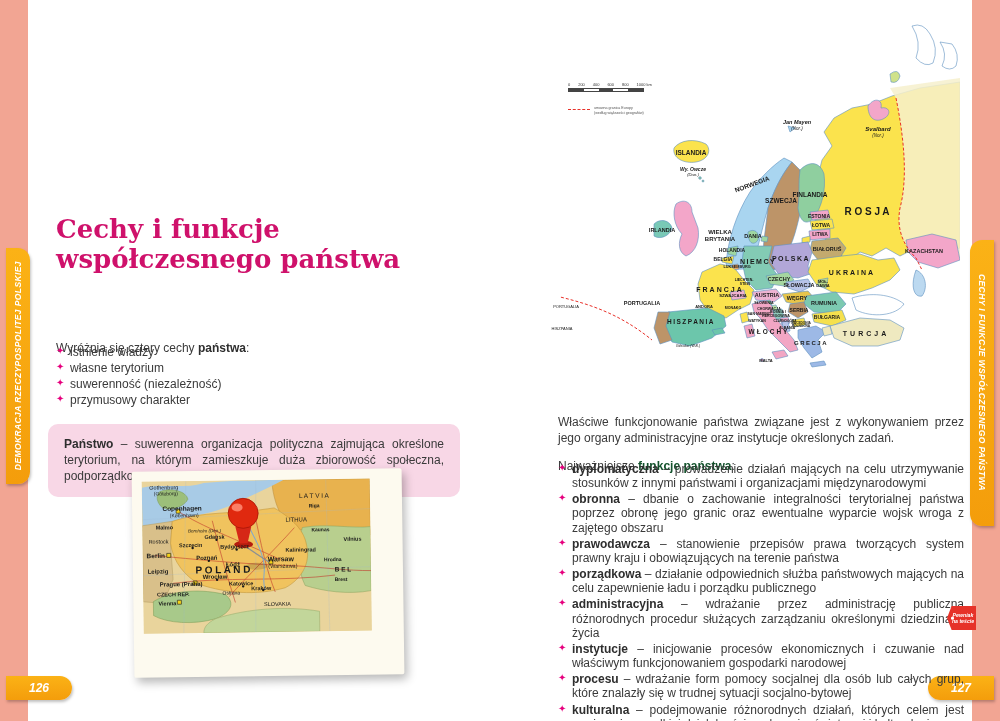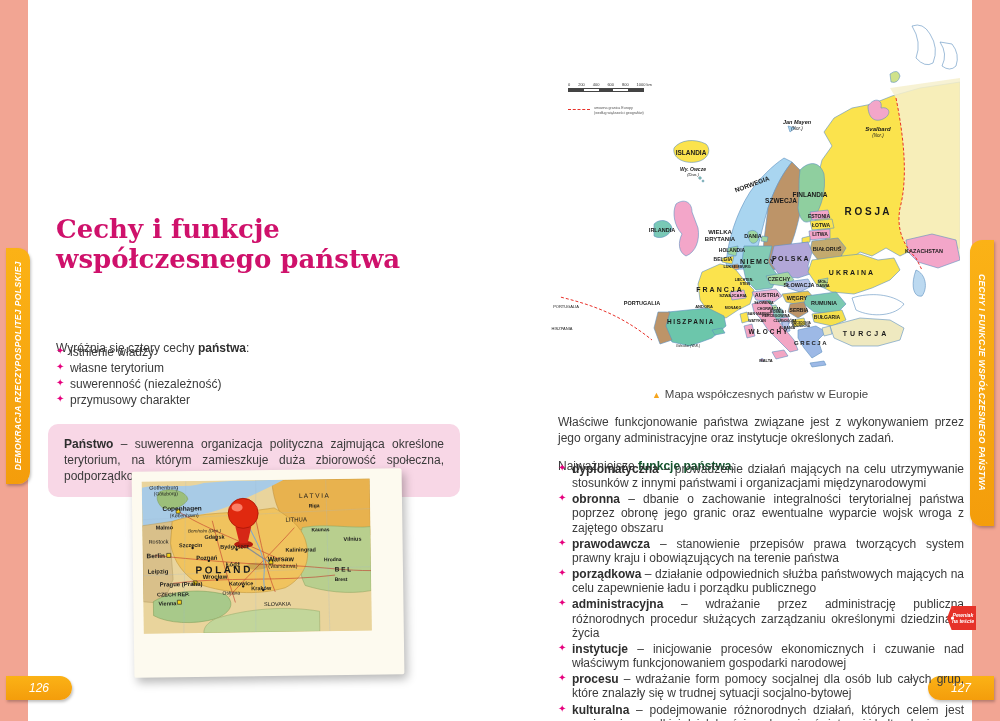--- a/index.html
+++ b/index.html
@@ -10,21 +10,21 @@
   .strip.left{left:0;}
   .strip.right{right:0;}
   .tab{position:absolute;width:24px;background:linear-gradient(180deg,#fbb216,#f49d0b);
        box-shadow:1px 2px 3px rgba(0,0,0,.25);display:flex;align-items:center;justify-content:center;}
   .tab.left{left:6px;top:248px;height:236px;border-radius:0 12px 12px 0;}
   .tab.right{right:6px;top:240px;height:286px;border-radius:12px 0 0 12px;}
   .tabtxt{writing-mode:vertical-rl;font-size:8.5px;font-weight:700;font-style:italic;color:#fff;
           letter-spacing:.4px;white-space:nowrap;}
   .tab.left .tabtxt{transform:rotate(180deg);}
   .pagepill{position:absolute;height:24px;background:linear-gradient(180deg,#fbb216,#f49d0b);
-            color:#fff;font-weight:400;font-style:italic;font-size:12px;display:flex;align-items:center;
+            color:#fff;font-weight:700;font-style:italic;font-size:12px;display:flex;align-items:center;
             box-shadow:1px 2px 3px rgba(0,0,0,.25);}
   .pagepill.left{left:6px;top:676px;width:66px;border-radius:0 12px 12px 0;justify-content:center;}
   .pagepill.right{right:6px;top:676px;width:66px;border-radius:12px 0 0 12px;justify-content:center;}
   
   .title{position:absolute;left:56px;top:198px;width:410px;font-family:"DejaVu Serif",serif;
          font-weight:700;font-size:26px;line-height:1.12;color:#cf116b;}
   .para{position:absolute;font-size:12px;line-height:1.32;text-align:justify;}
   .intro{left:56px;top:272px;width:408px;}
   .feat-head{left:56px;top:329px;width:408px;}
   ul.starlist{position:absolute;list-style:none;margin:0;padding:0;}
@@ -353,23 +353,20 @@
         <span class="lbl" style="left: 206px; top: 352px; font-size: 4px; font-weight: 700; transform: translate(-50%, -50%);">MALTA</span>
         <span class="lbl" style="left: 82px; top: 295px; font-size: 5.5px; font-weight: 700; transform: translate(-50%, -50%);">PORTUGALIA</span>
         <span class="lbl" style="left: 131px; top: 313px; font-size: 6.5px; font-weight: 700; letter-spacing: 1.5px; transform: translate(-50%, -50%);">HISZPANIA</span>
         <span class="lbl" style="left: 364px; top: 243px; font-size: 5.5px; font-weight: 700; transform: translate(-50%, -50%);">KAZACHSTAN</span>
         <span class="lbl" style="left: 128px; top: 338px; font-size: 3.5px; font-style: italic; transform: translate(-50%, -50%);">Gibraltar (W.B.)</span>
         <span class="lbl" style="left: 6px; top: 298px; font-size: 4px; transform: translate(-50%, -50%);">PORTUGALIA</span>
         <span class="lbl" style="left: 2px; top: 320px; font-size: 4px; transform: translate(-50%, -50%);">HISZPANIA</span>
       </div>
   </div>
 
-  <p class="caption">
-    <span class="tri">▲</span><span>Mapa współczesnych państw w Europie</span>
-  </p>
 
   <p class="para body-intro">Właściwe funkcjonowanie państwa związane jest z wykonywaniem przez jego organy administracyjne oraz instytucje określonych zadań.</p>
 
   <p class="para func-head"><span>Najważniejsze </span><span style="font-weight: 700; color: #14532d;">funkcje państwa</span><span>:</span></p>
 
   <ul class="starlist functions">
       <li><span class="star">✦</span><b>dyplomatyczna</b> – prowadzenie działań mających na celu utrzymywanie stosunków z innymi państwami i organizacjami międzynarodowymi</li>
       <li><span class="star">✦</span><b>obronna</b> – dbanie o zachowanie integralności terytorialnej państwa poprzez obronę jego granic oraz ewentualne wyparcie wojsk wroga z zajętego obszaru</li>
       <li><span class="star">✦</span><b>prawodawcza</b> – stanowienie przepisów prawa tworzących system prawny kraju i obowiązujących na terenie państwa</li>
       <li><span class="star">✦</span><b>porządkowa</b> – działanie odpowiednich służba państwowych mających na celu zapewnienie ładu i porządku publicznego</li>

